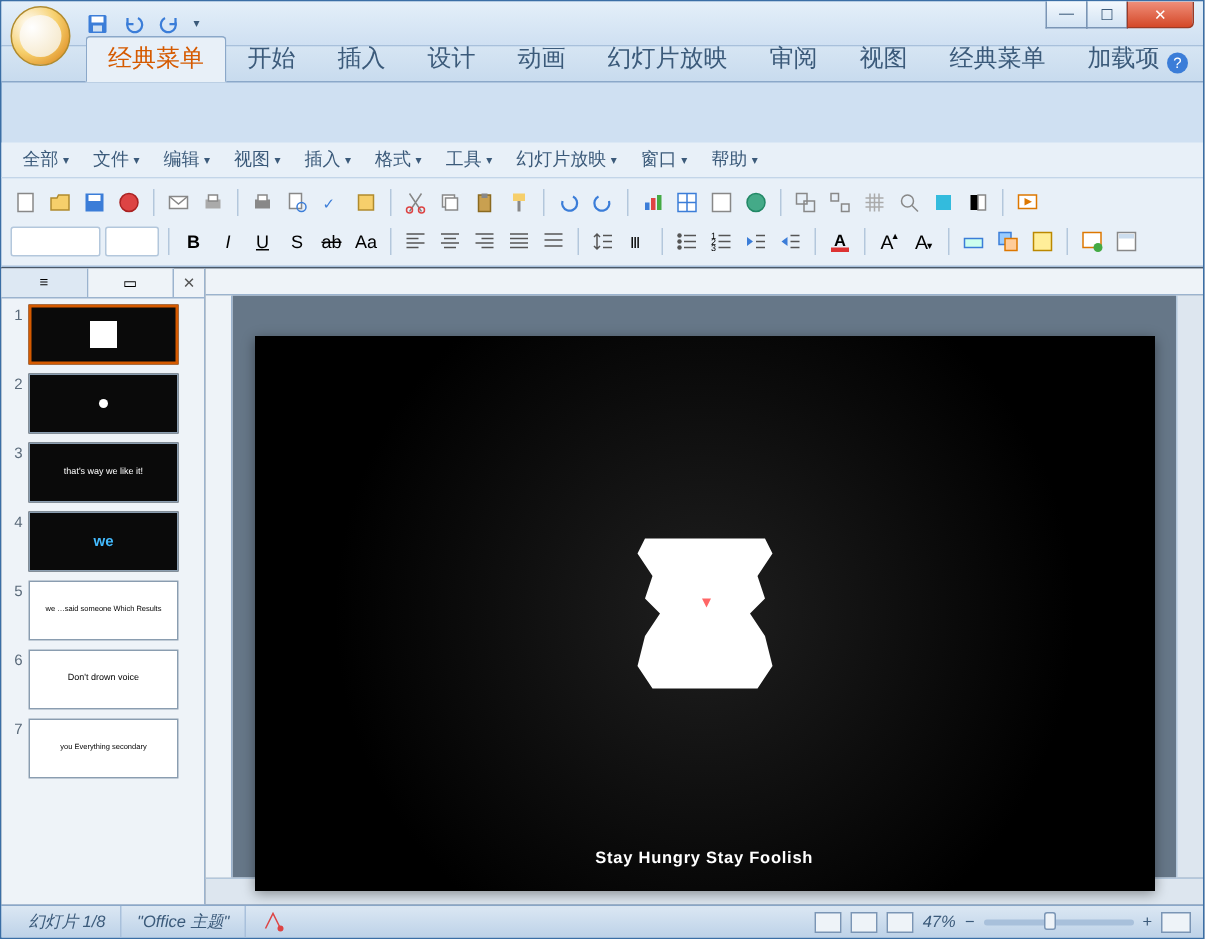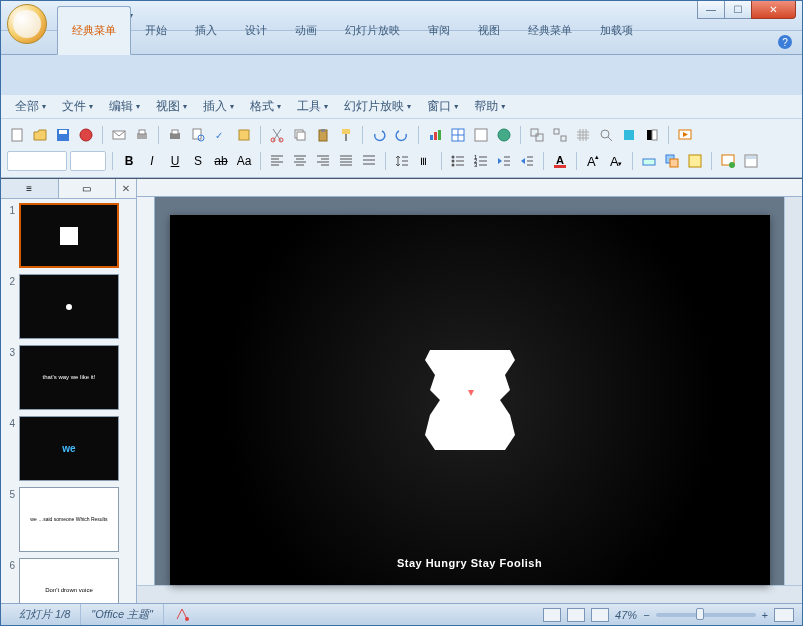--- a/index.html
+++ b/index.html
@@ -12,21 +12,21 @@
 .office-btn::after { content: ""; width: 28px; height: 28px; border-radius: 50%; background: radial-gradient(circle at 30% 30%, #fff, #f3e3bf); }
 .qat { margin-left: 56px; display: flex; gap: 8px; align-items: center; }
 .qat-btn { width: 16px; height: 16px; display: inline-block; }
 .title-text { position: absolute; left: 50%; transform: translateX(-50%); color: #4a5a6a; font-size: 12px; }
 .win-controls { position: absolute; right: 6px; top: 0; display: flex; }
 .win-btn { width: 28px; height: 18px; border: 1px solid #7a95b5; border-top: none; display: flex; align-items: center; justify-content: center; background: linear-gradient(#f3f8fd,#d2e3f3); margin-left: -1px; font-size: 10px; }
 .win-close { background: linear-gradient(#f08f7a,#d44828); color: #fff; border-color: #9c3a25; width: 45px; border-radius: 0 0 4px 0; }
 .win-min, .win-max { color: #3b5a7a; }
 
 .ribbon-tabs { height: 24px; display: flex; align-items: flex-end; padding-left: 56px; border-bottom: 1px solid #8ba8c9; background: linear-gradient(#d6e5f3,#c8dbee); position: relative; }
-.ribbon-tab { padding: 16px 14px; color: #3b5a7a; font-size: 11px; cursor: pointer; text-align: right; }
+.ribbon-tab { padding: 4px 14px; color: #3b5a7a; font-size: 16px; cursor: pointer; text-align: right; }
 .ribbon-tab.active { background: #e8f0f8; border: 1px solid #8ba8c9; border-bottom: 1px solid #e8f0f8; border-radius: 3px 3px 0 0; margin-bottom: -1px; color: #d55a00; }
 .help-icon { position: absolute; right: 10px; top: 4px; width: 14px; height: 14px; border-radius: 50%; background: #3b7dd8; color: #fff; font-size: 10px; display: flex; align-items: center; justify-content: center; }
 
 .menubar { height: 24px; display: flex; align-items: center; padding: 0 8px; gap: 4px; background: #e8f0f8; border-bottom: 1px solid #c3d5e8; margin-top: 40px; }
 .menu-item { padding: 3px 6px; color: #3b5a7a; font-size: 12px; display: flex; align-items: center; gap: 3px; }
 .menu-arrow { font-size: 8px; color: #3b5a7a; }
 
 .toolbars { background: #e8f0f8; border-bottom: 1px solid #a8c0db; padding: 3px 6px; }
 .toolbar-row { display: flex; align-items: center; gap: 3px; height: 26px; }
 .tb-btn { width: 20px; height: 20px; border: 1px solid transparent; display: flex; align-items: center; justify-content: center; font-size: 12px; border-radius: 2px; }
@@ -35,27 +35,27 @@
 .workspace { flex: 1; display: flex; background: #667788; border-top: 1px solid #4a5868; min-height: 0; }
 
 .thumb-panel { width: 136px; background: #eef3f8; border-right: 1px solid #9bb3ce; display: flex; flex-direction: column; }
 .thumb-tabs { height: 20px; display: flex; border-bottom: 1px solid #9bb3ce; }
 .thumb-tab { flex: 1; display: flex; align-items: center; justify-content: center; border-right: 1px solid #9bb3ce; font-size: 10px; background: #dde8f3; }
 .thumb-tab.active { background: #eef3f8; }
 .thumb-close { width: 20px; display: flex; align-items: center; justify-content: center; font-size: 10px; color: #555; }
 .thumb-list { flex: 1; overflow-y: auto; padding: 4px; }
 .thumb-item { display: flex; margin-bottom: 6px; align-items: flex-start; }
 .thumb-num { width: 14px; font-size: 10px; color: #5a6a7a; text-align: right; padding-right: 4px; padding-top: 2px; }
-.thumb-slide { width: 100px; height: 65px; background: #0a0a0a; border: 1px solid #8a9db0; display: flex; align-items: center; justify-content: center; position: relative; overflow: hidden; }
+.thumb-slide { width: 100px; height: 40px; background: #0a0a0a; border: 1px solid #8a9db0; display: flex; align-items: center; justify-content: center; position: relative; overflow: hidden; }
 .thumb-item.selected .thumb-slide { border: 2px solid #d55a00; }
 .thumb-slide.white { background: #fff; }
 
 .slide-area { flex: 1; display: flex; flex-direction: column; background: #667788; }
 .ruler-h { height: 18px; background: #eef3f8; border-bottom: 1px solid #9bb3ce; }
-.slide-stage { flex: 1; display: flex; align-items: flex-end; justify-content: center; position: relative; margin-top: 36px; }
+.slide-stage { flex: 1; display: flex; align-items: center; justify-content: center; position: relative; margin-top: 36px; }
 .ruler-v { width: 18px; background: #eef3f8; border-right: 1px solid #9bb3ce; position: absolute; left: 0; top: 0; bottom: 0; }
 .slide-canvas { width: 600px; height: 370px; background: radial-gradient(circle at 50% 50%, #1f1f1f, #000000 70%); position: relative; display: flex; align-items: center; justify-content: center; box-shadow: 0 2px 8px rgba(0,0,0,0.4); }
 .slide-caption { position: absolute; bottom: 16px; color: #fff; font-size: 11px; font-weight: bold; letter-spacing: 0.5px; }
 .scroll-v { width: 18px; background: #dde6ef; border-left: 1px solid #b3c7dc; }
 .scroll-h { height: 18px; background: #dde6ef; border-top: 1px solid #b3c7dc; }
 
 .statusbar { height: 22px; background: linear-gradient(#dbe7f3,#bdd2e8); border-top: 1px solid #8ba8c9; display: flex; align-items: center; padding: 0 8px; font-size: 11px; color: #3b5a7a; font-style: italic; }
 .status-seg { padding: 0 10px; border-right: 1px solid #a8c0db; height: 100%; display: flex; align-items: center; }
 .status-right { margin-left: auto; display: flex; align-items: center; gap: 6px; }
 .view-btn { width: 18px; height: 14px; border: 1px solid #7a95b5; background: #eef3f8; }

